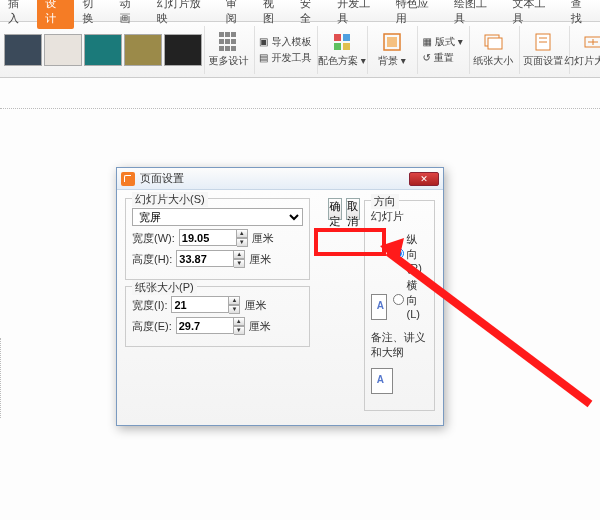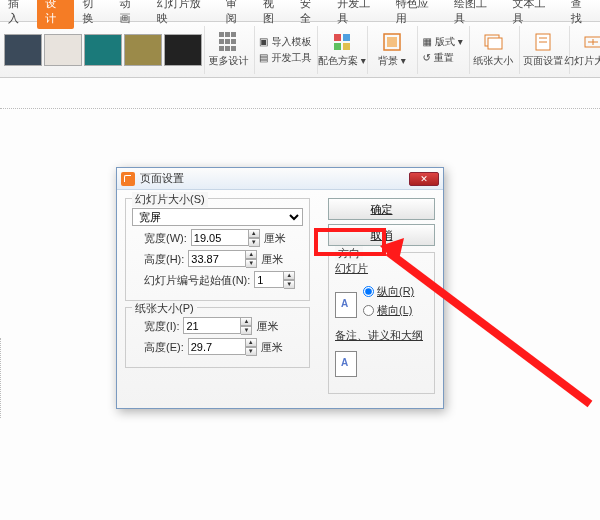--- a/index.html
+++ b/index.html
@@ -19,28 +19,28 @@
   .canvas { position: absolute; top: 78px; left: 0; right: 0; bottom: 0; background: #fdfdfd; }
   .slide-edge-top { position: absolute; left: 0; top: 30px; width: 100%; border-top: 1px dotted #bbb; }
   .slide-edge-left { position: absolute; left: 0; top: 260px; height: 80px; border-left: 1px dotted #bbb; }
   .dialog { position: absolute; left: 116px; top: 167px; width: 328px; background: linear-gradient(#fefefe,#f3f3f3); border: 1px solid #7a9ac0; box-shadow: 2px 3px 10px rgba(0,0,0,.3); font-size: 11px; color: #333; }
   .dlg-title { height: 22px; background: linear-gradient(#fcfcfc,#e6eef7); border-bottom: 1px solid #c7d6e6; display: flex; align-items: center; padding: 0 4px; }
   .dlg-title .pcn { width: 14px; height: 14px; background: #f57c25; border-radius: 2px; margin-right: 5px; position: relative; }
   .dlg-title .pcn::after{content:"";position:absolute;left:3px;top:3px;width:6px;height:6px;border:1.5px solid #fff;border-right:none;border-bottom:none;border-radius:2px 0 0 0;}
   .dlg-close { margin-left: auto; width: 30px; height: 14px; background: linear-gradient(#d44,#a22); border: 1px solid #823; border-radius: 2px; color: #fff; text-align: center; font-size: 9px; line-height: 12px; cursor: pointer; }
   .dlg-body { display: flex; padding: 8px; gap: 18px; }
   .col-left { flex: 1; }
-  .col-right { width: 107px; display: flex; flex-direction: column; gap: 4px; text-decoration: underline; }
+  .col-right { width: 107px; display: flex; flex-direction: row; gap: 4px; }
   .group { border: 1px solid #ccc; padding: 6px 6px 8px; margin-bottom: 6px; position: relative; }
   .group > .legend { position: absolute; top: -7px; left: 6px; background: #f6f6f6; padding: 0 3px; font-size: 11px; }
   .row { display: flex; align-items: center; margin: 3px 0; gap: 4px; }
-  .row label { white-space: nowrap; margin-left: 12px; }
+  .row label { white-space: nowrap; }
   select, input[type=text] { border: 1px solid #aaa; font-size: 11px; padding: 1px 2px; background: #fff; }
   .combo { width: 100%; height: 18px; }
-  .spin { width: 58px; height: 17px; }
+  .spin { width: 58px; height: 17px; font-weight: bold; }
   .spinwrap { display: flex; }
   .spinbtns { width: 11px; display: flex; flex-direction: column; }
   .spinbtns span { flex:1; border:1px solid #aaa; border-left:none; background:linear-gradient(#fff,#ddd); font-size:6px; text-align:center; line-height:7px; cursor:pointer; }
   .btn { height: 22px; border: 1px solid #9aa; background: linear-gradient(#fefefe,#e6e6e6); font-size: 11px; cursor: pointer; }
   .subhdr { font-size: 11px; margin: 2px 0 4px; }
   .orientrow { display: flex; align-items: flex-end; gap: 6px; margin: 8px 0; }
   .pageicn { width: 22px; height: 26px; border: 1px solid #888; background: #fff; position: relative; }
   .pageicn::after { content:"A"; position:absolute; left:5px; top:5px; font-size:10px; color:#5577cc; font-weight:bold; }
   .radios { display: flex; flex-direction: column; gap: 4px; font-size: 11px; }
   .radios label { display: flex; align-items: center; gap: 3px; cursor: pointer; }
@@ -182,30 +182,20 @@
         <div class="row">
           <label>高度(H):</label>
           <div class="spinwrap">
               <input class="spin" type="text" value="33.87" style="">
               <div class="spinbtns">
                 <span>▲</span>
                 <span>▼</span>
               </div>
             </div>
           <span>厘米</span>
-        </div>
-        <div class="row">
-          <label>幻灯片编号起始值(N):</label>
-          <div class="spinwrap">
-              <input class="spin" style="width: 30px;" type="text" value="1">
-              <div class="spinbtns">
-                <span>▲</span>
-                <span>▼</span>
-              </div>
-            </div>
         </div>
       </div>
       <div class="group">
         <span class="legend">纸张大小(P)</span>
         <div class="row">
           <label>宽度(I):</label>
           <div class="spinwrap">
               <input class="spin" type="text" value="21" style="">
               <div class="spinbtns">
                 <span>▲</span>

